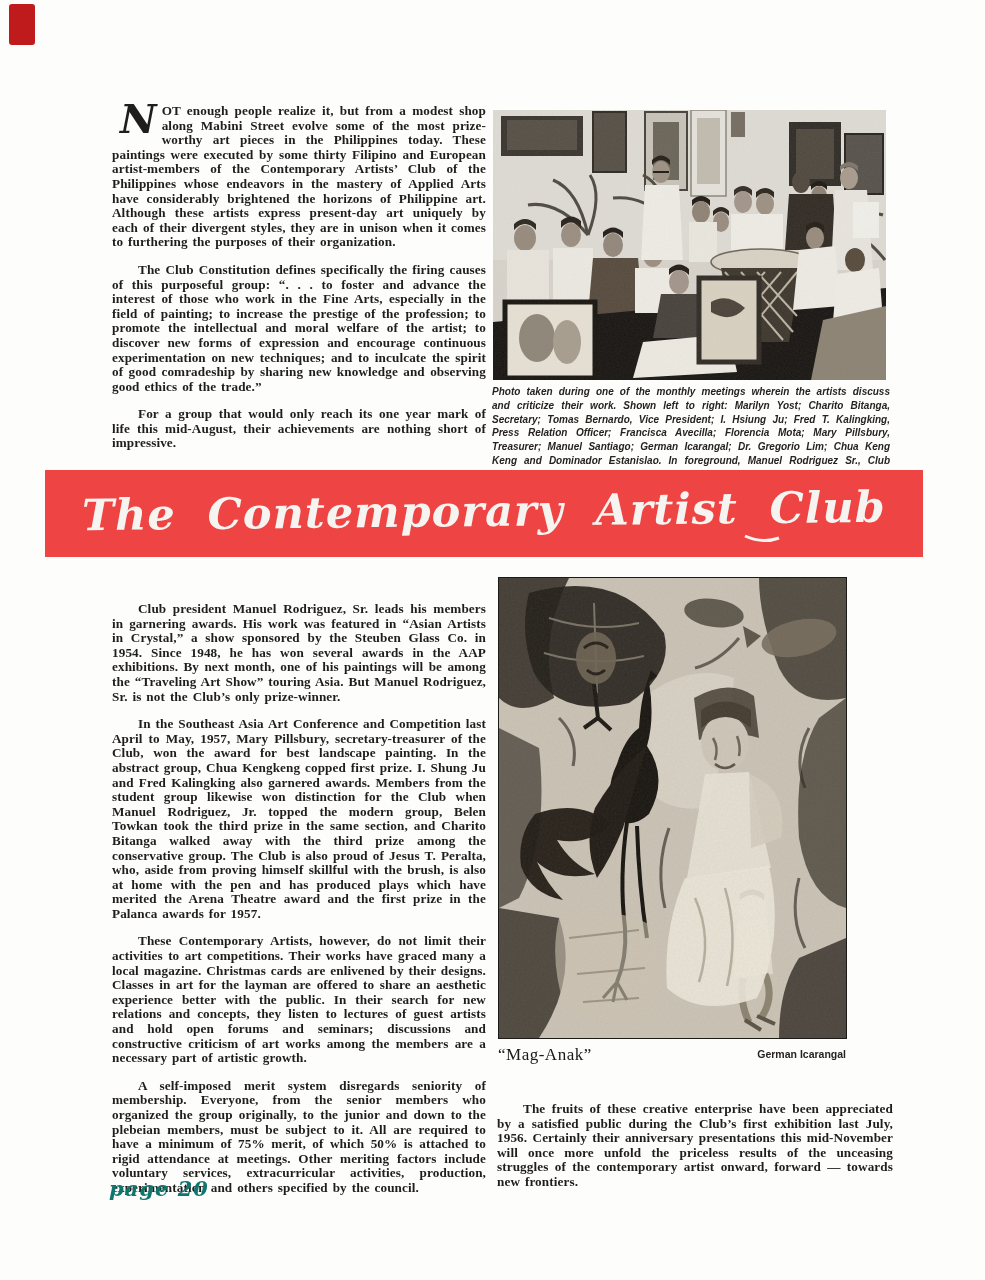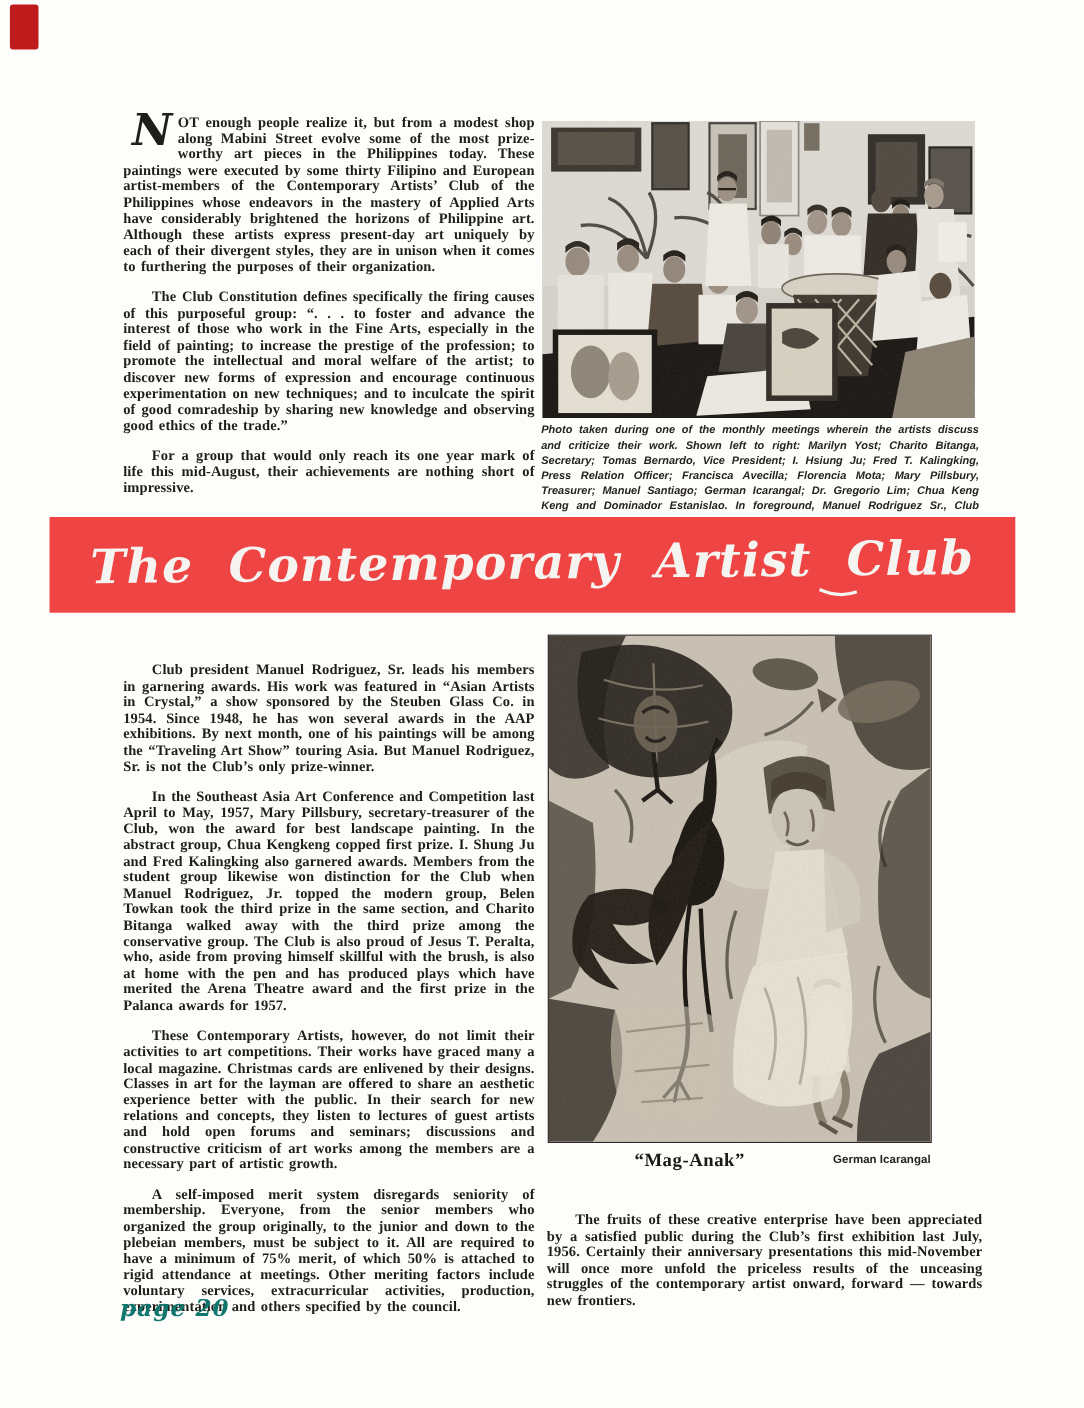--- a/index.html
+++ b/index.html
@@ -40,22 +40,22 @@
   
   #main-left{position:absolute;left:112px;top:578px;width:374px;margin-top:24px;}
   #painting-fig{
     position:absolute;left:498px;top:577px;width:347px;height:460px;
     border:1px solid #1c1a17;background:#b9b2a6;
   }
   #painting-caption{
     position:absolute;left:498px;top:1045px;width:348px;height:18px;
   }
   #painting-title{
-    position:absolute;left:0;right:90px;text-align:center;
-    font-size:17px;font-weight:bold;letter-spacing:.5px;color:#1b1916;
+    position:absolute;left:0;right:90px;
+    font-size:17px;font-weight:normal;letter-spacing:.5px;color:#1b1916;
   }
   #painting-artist{
     position:absolute;right:0;top:3px;
     font-family:"Liberation Sans",sans-serif;font-weight:bold;
     font-size:10.5px;color:#26231f;
   }
   #closing{position:absolute;left:497px;top:1102px;width:396px;}
   
   #pagenum{
     position:absolute;left:109px;top:1176px;

